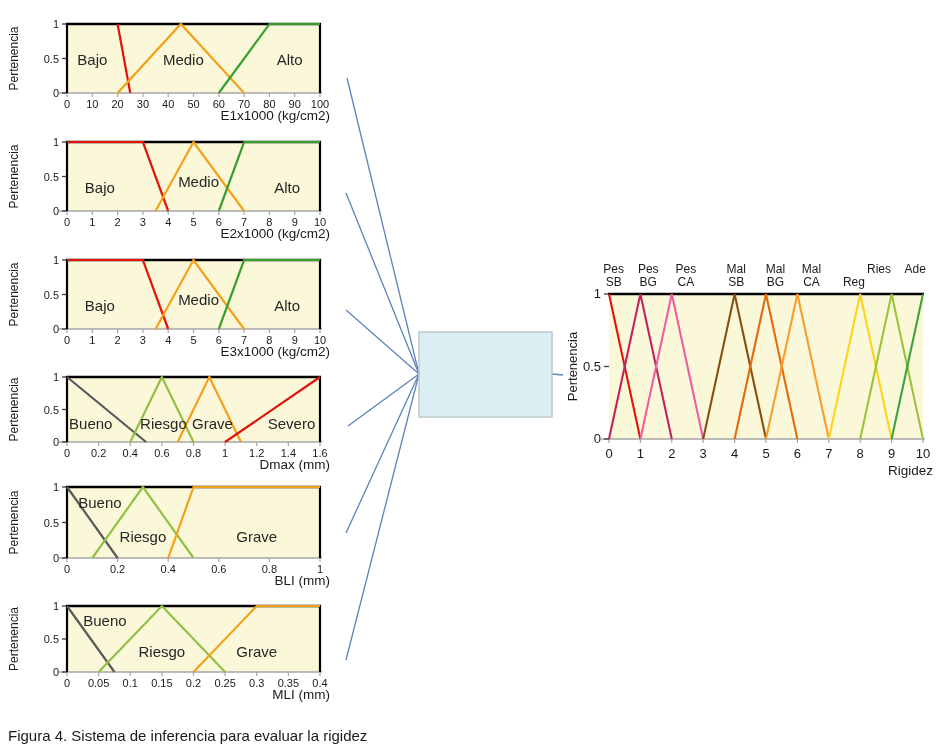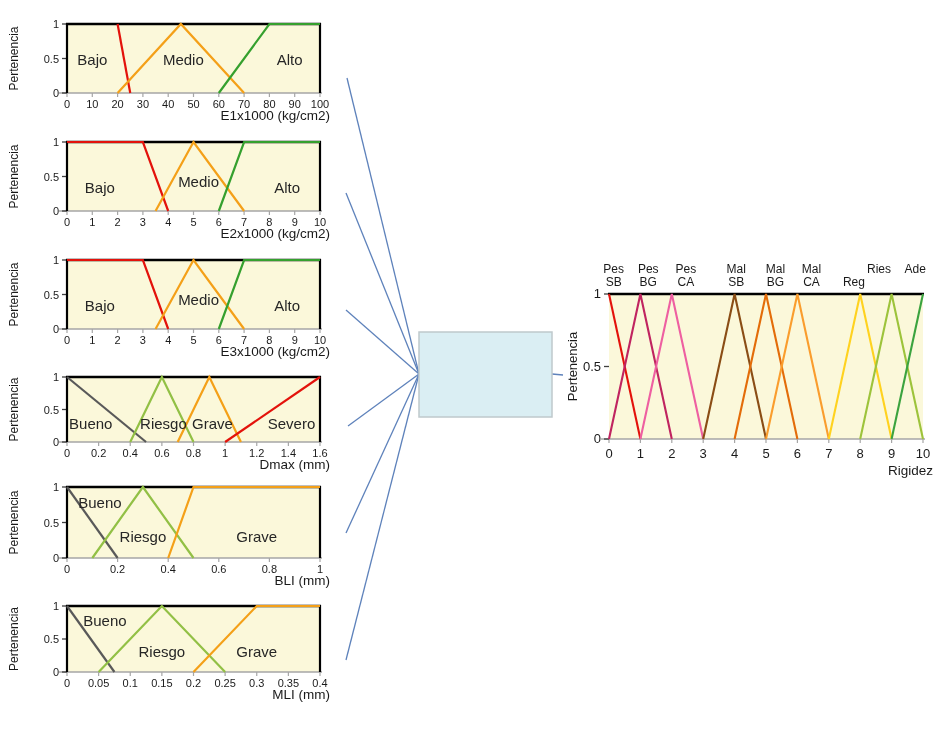--- a/index.html
+++ b/index.html
@@ -318,13 +318,14 @@
         <line x1="419" y1="374" x2="347" y2="78" stroke="#5e82bb" stroke-width="1.3"></line>
         <line x1="419" y1="374" x2="346" y2="193" stroke="#5e82bb" stroke-width="1.3"></line>
         <line x1="419" y1="374" x2="346" y2="310" stroke="#5e82bb" stroke-width="1.3"></line>
         <line x1="419" y1="374" x2="348" y2="426" stroke="#5e82bb" stroke-width="1.3"></line>
         <line x1="419" y1="374" x2="346" y2="533" stroke="#5e82bb" stroke-width="1.3"></line>
         <line x1="419" y1="374" x2="346" y2="660" stroke="#5e82bb" stroke-width="1.3"></line>
         <line x1="552" y1="374" x2="563" y2="375" stroke="#5e82bb" stroke-width="1.3"></line>
         <rect x="419" y="332" width="133" height="85" fill="#daeef3" stroke="#bfc9cc" stroke-width="1.5"></rect>
       </g>
     </svg>
+  <div id="caption">Figura 4. Sistema de inferencia para evaluar la rigidez</div>
 </div>
 
 </body></html>

